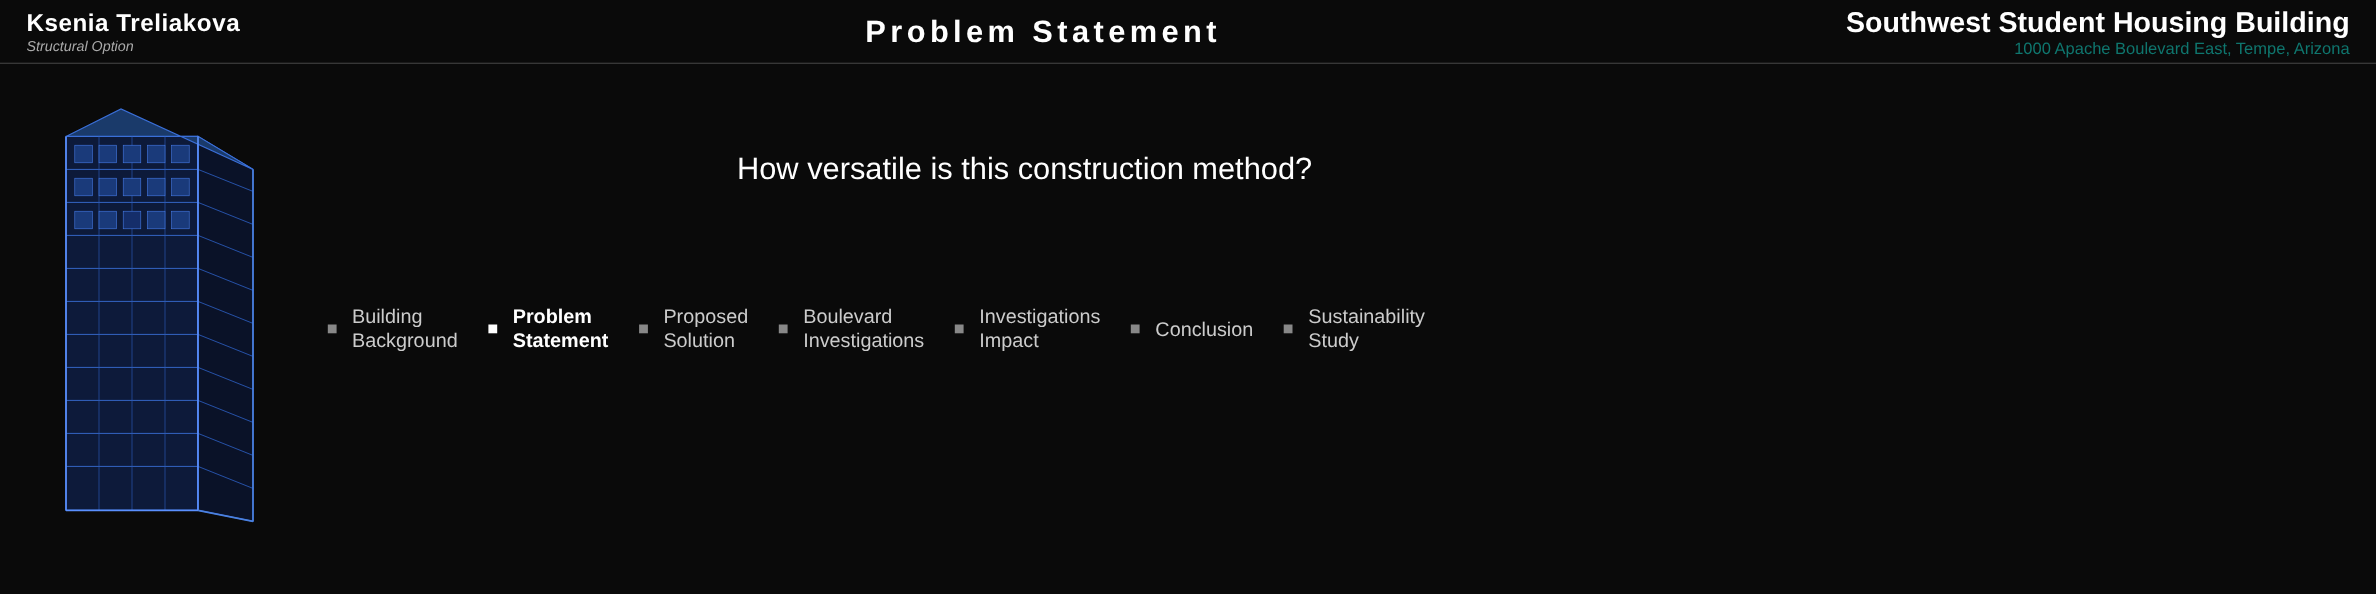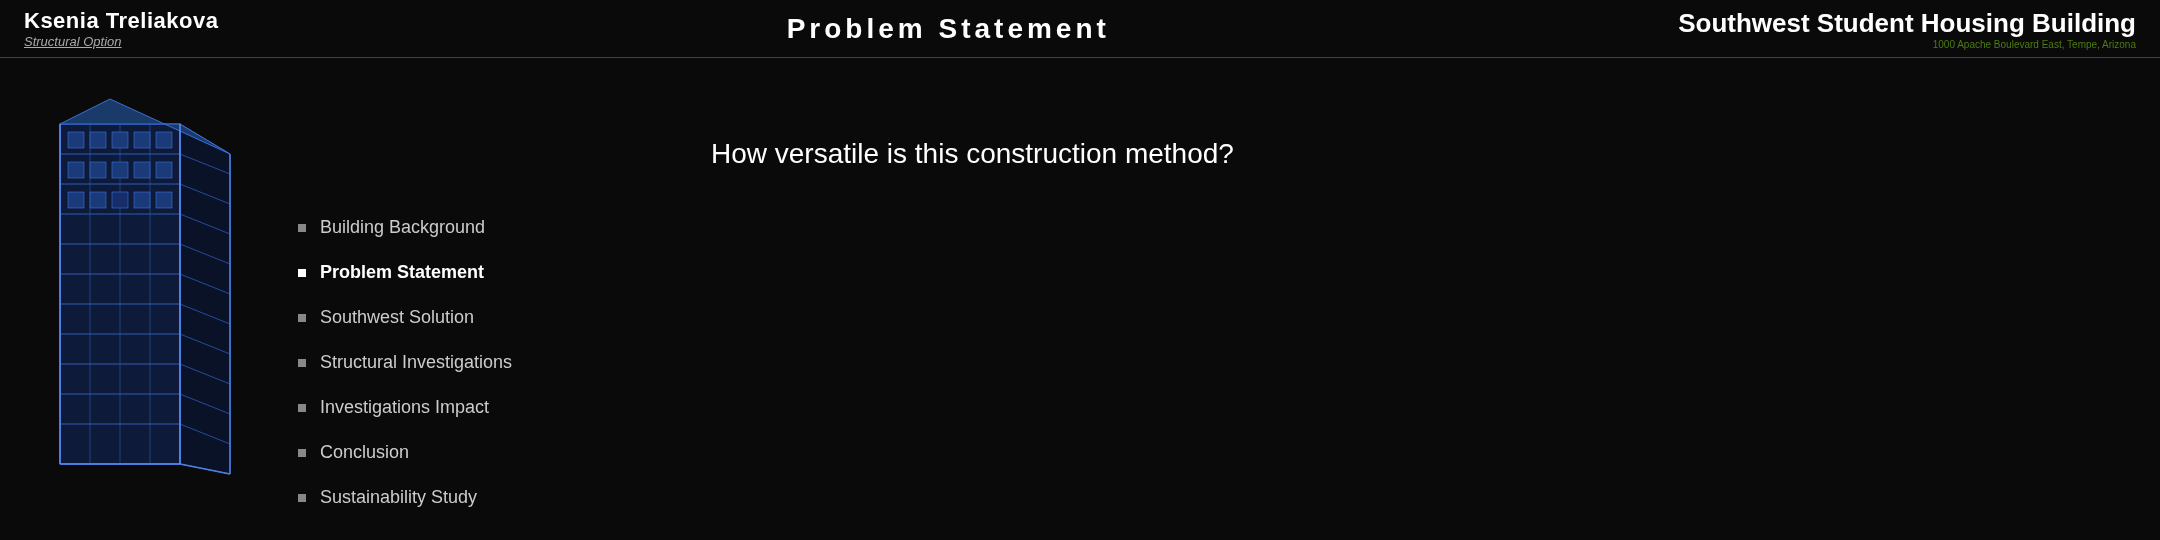--- a/index.html
+++ b/index.html
@@ -32,21 +32,20 @@
       font-size: 22px;
       font-weight: bold;
       color: #ffffff;
       letter-spacing: 0.5px;
     }
 
     .header-left .subtitle {
       font-size: 13px;
       color: #aaaaaa;
       font-style: italic;
-      text-decoration: underline;
     }
 
     .header-center {
       font-size: 28px;
       font-weight: bold;
       letter-spacing: 4px;
       color: #ffffff;
       text-align: center;
     }
 
@@ -54,22 +53,22 @@
       text-align: right;
     }
 
     .header-right .building-name {
       font-size: 26px;
       font-weight: bold;
       color: #ffffff;
     }
 
     .header-right .building-address {
-      font-size: 10px;
-      color: #4d7c0f;
+      font-size: 15px;
+      color: #0f766e;
     }
 
     
     .main {
       display: flex;
       height: calc(540px - 58px);
     }
 
     
     .sidebar {
@@ -85,23 +84,23 @@
       width: 230px;
       height: 410px;
     }
 
     
     .nav-list {
       width: 340px;
       flex-shrink: 0;
       padding: 20px 10px 20px 20px;
       display: flex;
-      flex-direction: column;
-      justify-content: flex-end;
-      gap: 0;
+      flex-direction: row;
+      justify-content: flex-start;
+      gap: 12px;
     }
 
     .nav-item {
       display: flex;
       align-items: center;
       padding: 12px 8px;
       color: #cccccc;
       font-size: 18px;
       cursor: pointer;
     }
@@ -130,21 +129,20 @@
       display: flex;
       flex-direction: column;
       justify-content: flex-start;
     }
 
     .content-question {
       font-size: 28px;
       color: #ffffff;
       font-weight: normal;
       margin-top: 20px;
-      margin-left: 41px;
     }
   </style>
 </head>
 <body>
 
 <div class="header">
   <div class="header-left">
     <span class="name">Ksenia Treliakova</span>
     <span class="subtitle">Structural Option</span>
   </div>
@@ -226,25 +224,25 @@
   <div class="nav-item">
         <div class="nav-bullet"></div>
         <span>Building Background</span>
       </div>
       <div class="nav-item active">
         <div class="nav-bullet"></div>
         <span>Problem Statement</span>
       </div>
       <div class="nav-item">
         <div class="nav-bullet"></div>
-        <span>Southwest Solution</span>
-      </div>
-      <div class="nav-item">
-        <div class="nav-bullet"></div>
-        <span>Structural Investigations</span>
+        <span>Proposed Solution</span>
+      </div>
+      <div class="nav-item">
+        <div class="nav-bullet"></div>
+        <span>Boulevard Investigations</span>
       </div>
       <div class="nav-item">
         <div class="nav-bullet"></div>
         <span>Investigations Impact</span>
       </div>
       <div class="nav-item">
         <div class="nav-bullet"></div>
         <span>Conclusion</span>
       </div>
       <div class="nav-item">

